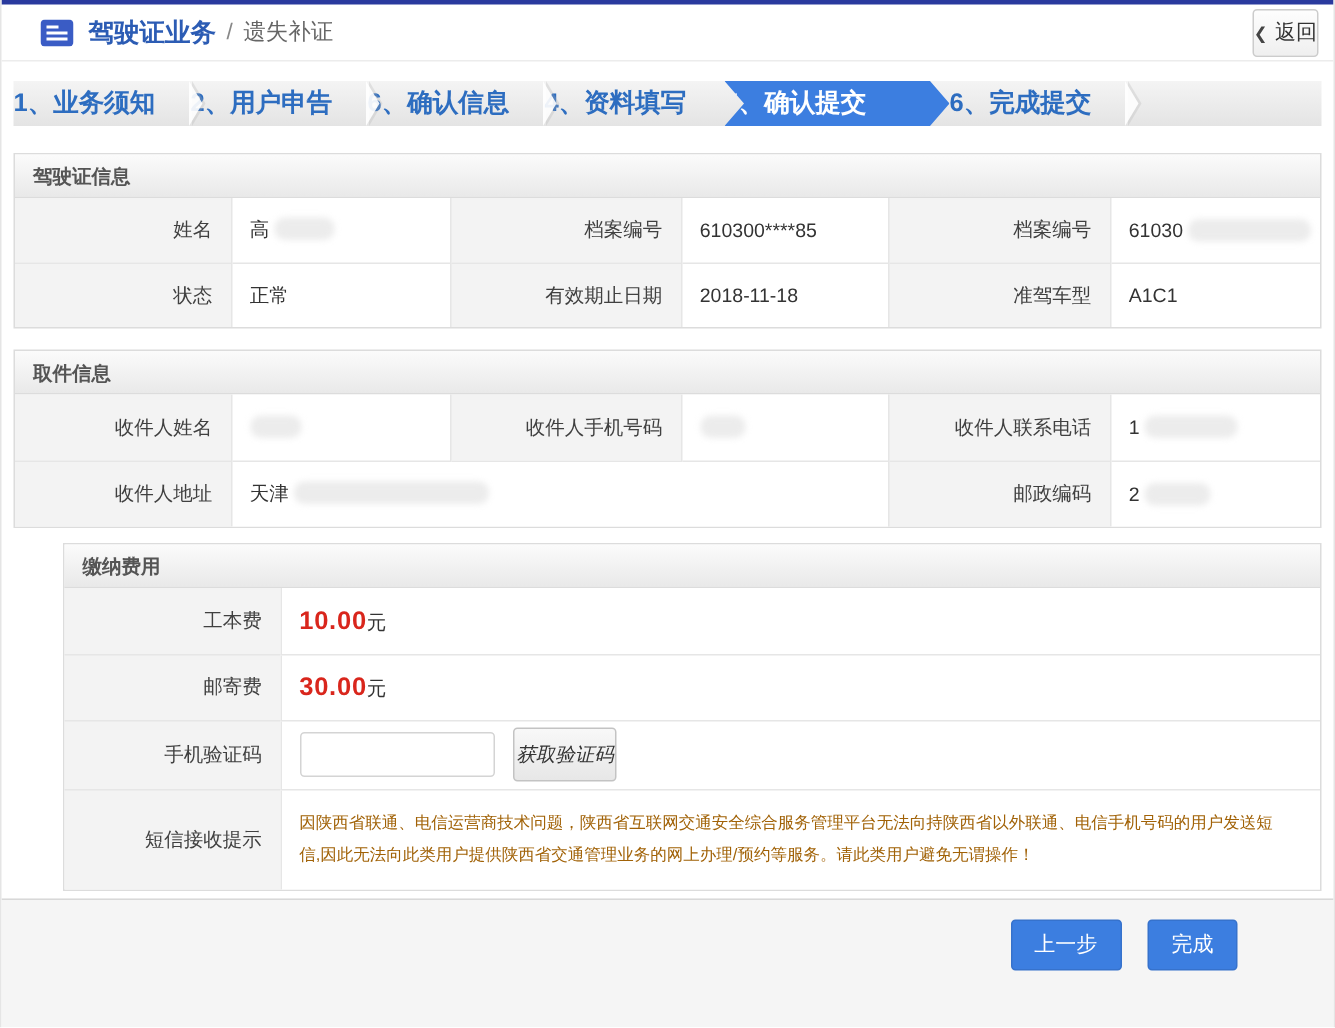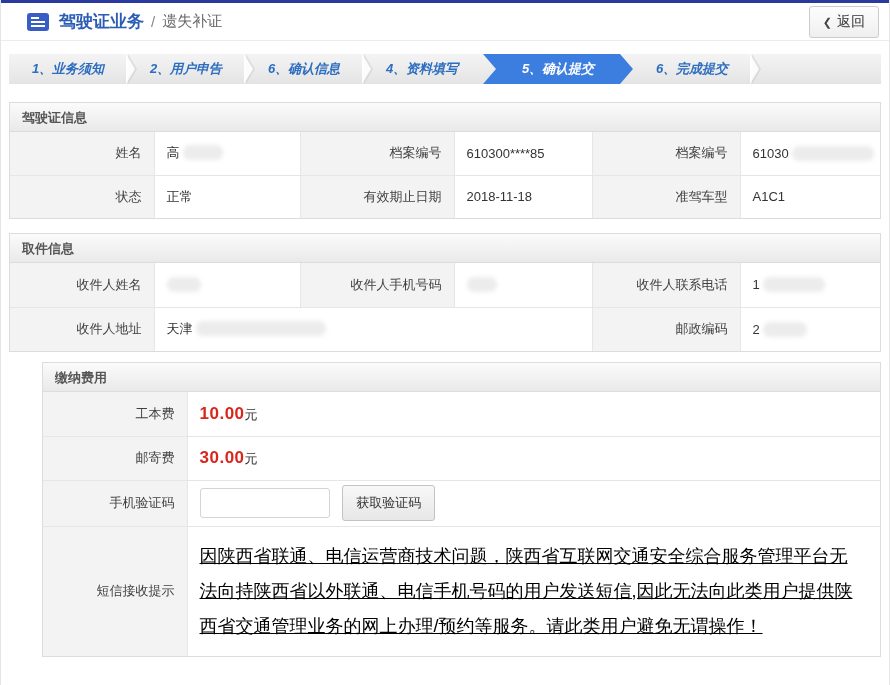--- a/index.html
+++ b/index.html
@@ -10,27 +10,27 @@
 
   .accent-bar { height:3px; background:#2a3a9e; flex:none; }
 
   .header { height:38px; flex:none; border-bottom:1px solid #ececec; display:flex; align-items:center; padding:0 8px 0 26px; }
   .app-icon { width:22px; height:18px; flex:none; }
   .header-title { color:#2c5cb4; font-size:17px; font-weight:bold; margin:0 7px 0 10px; }
   .header-sep { color:#888; font-size:15px; margin-right:7px; }
   .header-sub { color:#666; font-size:15px; }
   .spacer { flex:1; }
   .back-btn { background:linear-gradient(#fdfdfd,#efefef); border:1px solid #ccc; border-radius:3px;
-              padding:6px 13px; font-size:14px; color:#333; cursor:pointer; margin-right:2px;
+              padding:6px 0; font-size:14px; color:#333; cursor:pointer; margin-right:2px;
               font-family:inherit; }
   .back-btn .chev::before { content:"❮"; font-size:11px; margin-right:5px; color:#444; }
 
   .wizard { margin:13px 8px 0; height:30px; flex:none; display:flex; background:linear-gradient(#f4f4f4,#e4e4e4); }
-  .step { width:118px; line-height:30px; text-align:center; color:#2d6dc0; font-size:13px; font-weight:bold;
-          position:relative; cursor:default;font-style:italic; }
+  .step { width:118px; line-height:30px; text-align:left; color:#2d6dc0; font-size:17px; font-weight:bold;
+          position:relative; cursor:default; }
   .step.sep::before { content:""; position:absolute; right:-10px; top:0; border-top:15px solid transparent;
           border-bottom:15px solid transparent; border-left:9px solid rgba(175,175,175,0.28); z-index:1; }
   .step.sep::after { content:""; position:absolute; right:-8px; top:0; border-top:15px solid transparent;
           border-bottom:15px solid transparent; border-left:9px solid rgba(255,255,255,0.9); z-index:1; }
   .step.active { width:150px; background:#3c7ee0; color:#fff; z-index:2; margin-left:2px;
           clip-path:polygon(0 0, calc(100% - 13px) 0, 100% 50%, calc(100% - 13px) 100%, 0 100%, 13px 50%); }
   .wizard-fill { flex:1; }
 
   .section { margin:0 8px; border:1px solid #dcdcdc; flex:none; }
   .s1 { margin-top:18px; } .s2 { margin-top:14px; } .s3 { margin-top:10px;margin-left:41px; }
@@ -49,25 +49,25 @@
 
   .redact { display:inline-block; background:#ececec; border-radius:7px; filter:blur(2px);
             height:15px; vertical-align:-3px; margin-left:3px; }
 
   .fee-num { color:#d9261c; font-size:17px; font-weight:bold; letter-spacing:0.5px; }
   .fee-unit { font-size:13px; color:#333; }
 
   .code-input { width:130px; height:30px; border:1px solid #d4d4d4; border-radius:3px; padding:0 8px;
                 margin-right:9px; vertical-align:middle; font-size:13px; font-family:inherit; }
   .code-btn { background:linear-gradient(#f8f8f8,#e7e7e7); border:1px solid #c3c3c3; border-radius:3px;
-              padding:8px 13px; font-size:13px; color:#333; vertical-align:middle; cursor:pointer;
-              font-family:inherit; }
+              padding:8px 1px; font-size:13px; color:#333; vertical-align:middle; cursor:pointer;
+              font-family:inherit;font-style:italic; }
 
   .notice-cell { padding:12px 20px 12px 12px !important; height:auto; }
-  .notice-text { color:#000000; line-height:1.95; font-size:18px;text-decoration:underline; }
+  .notice-text { color:#a16207; line-height:1.95; font-size:11px; }
 
   .footer { flex:1; margin-top:5px; background:#f5f5f5; border-top:1px solid #d8d8d8;
             text-align:right; padding:13px 64px 0 0; }
   .btn-blue { background:#3c7ee0; color:#fff; border:1px solid #3672cc; border-radius:3px;
               font-size:14px; padding:7px 15px; margin-left:13px; cursor:pointer; font-family:inherit; }
 </style>
 </head>
 <body>
 
 <div class="page">
@@ -166,14 +166,18 @@
       <tr>
         <td class="lbl c1">短信接收提示</td>
         <td class="val notice-cell">
           <div class="notice-text">因陕西省联通、电信运营商技术问题，陕西省互联网交通安全综合服务管理平台无法向持陕西省以外联通、电信手机号码的用户发送短信,因此无法向此类用户提供陕西省交通管理业务的网上办理/预约等服务。请此类用户避免无谓操作！</div>
         </td>
       </tr>
     </tbody>
       </table>
   </div>
 
+  <div class="footer">
+    <button class="btn-blue">上一步</button>
+    <button class="btn-blue">完成</button>
+  </div>
 
 </div>
 
 </body></html>

